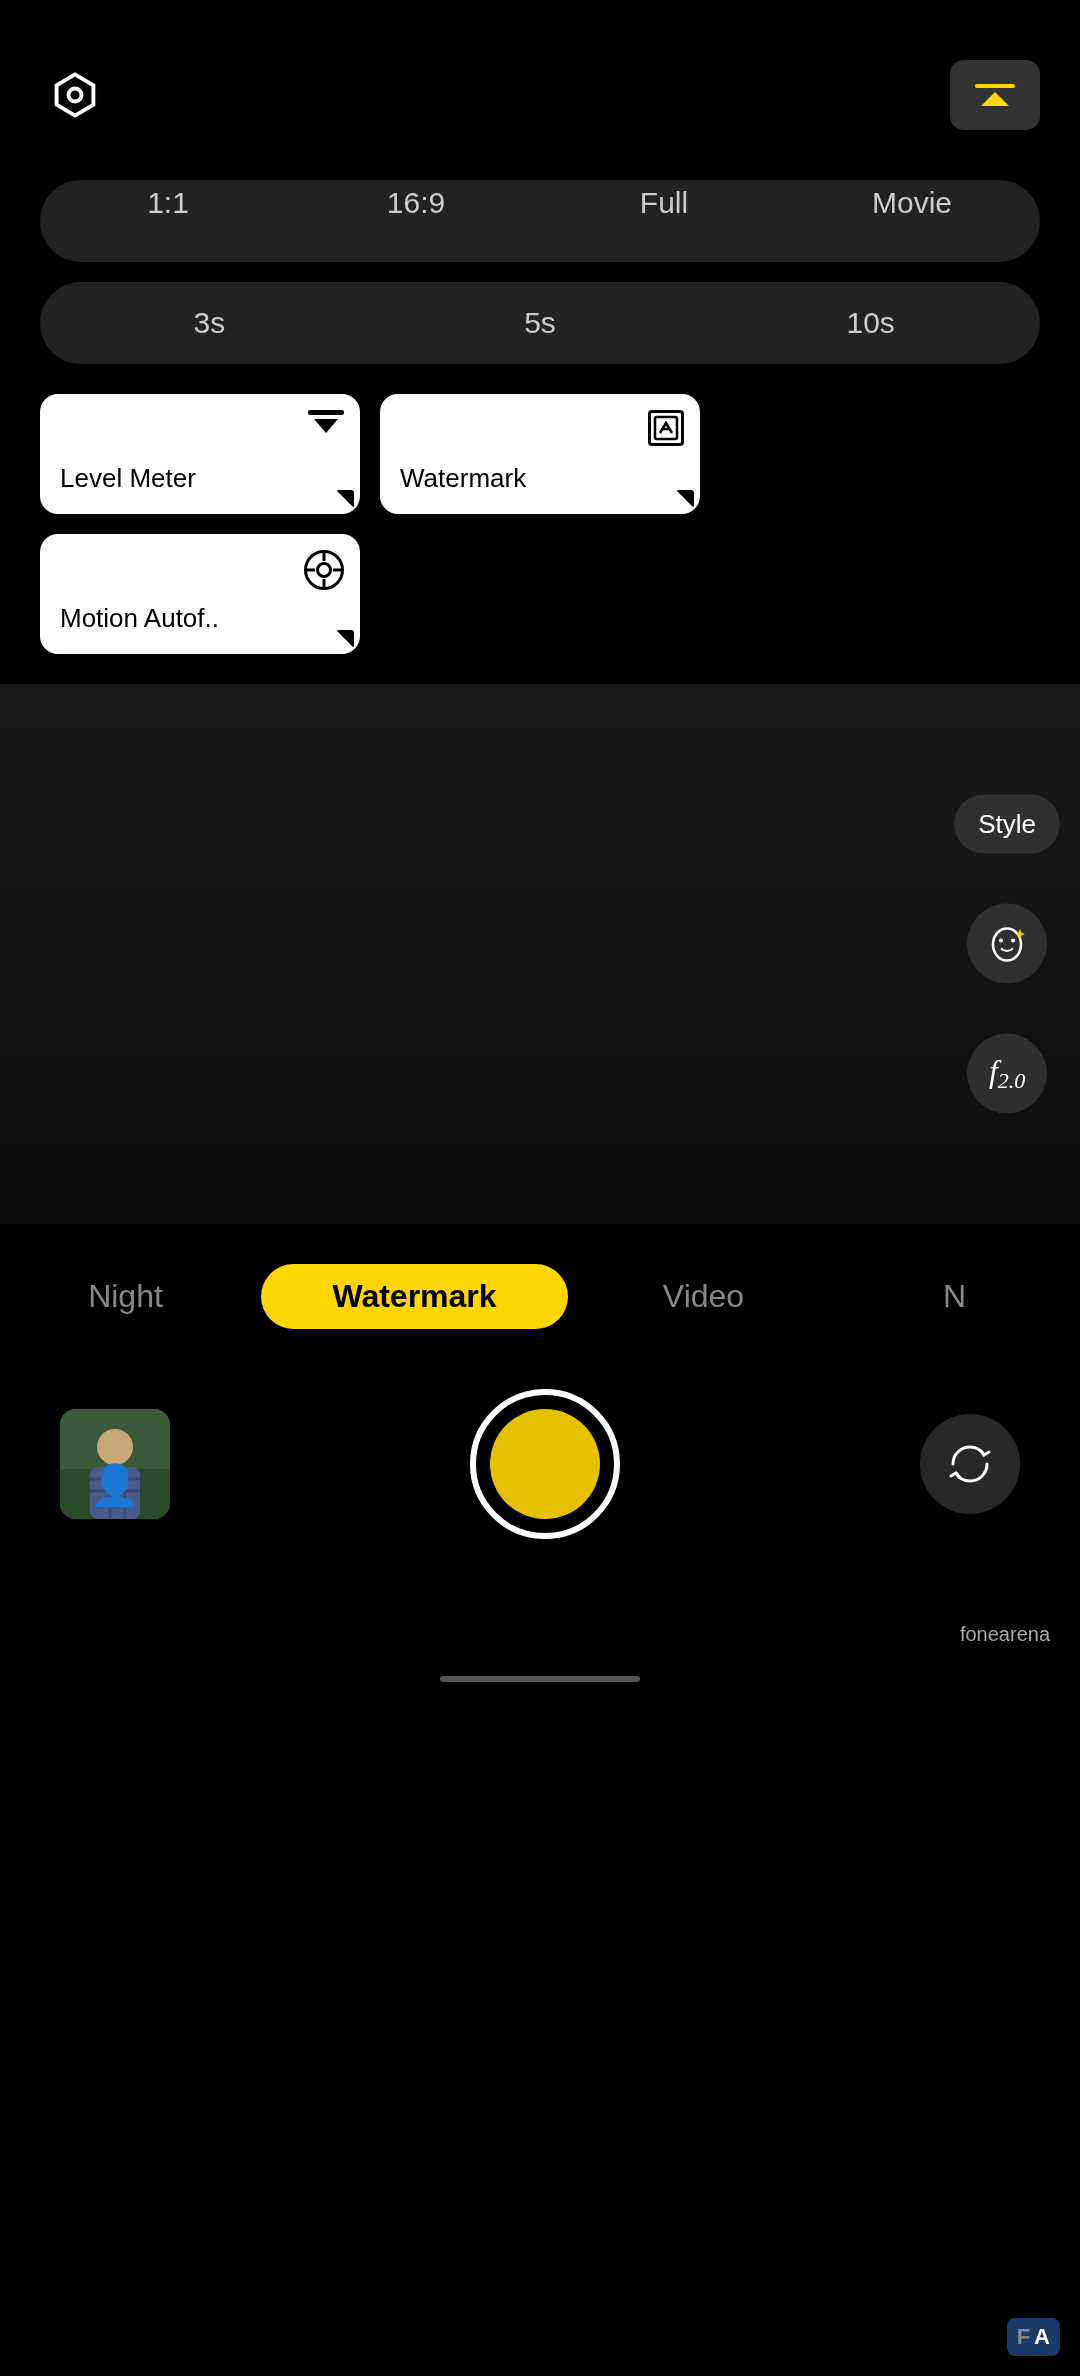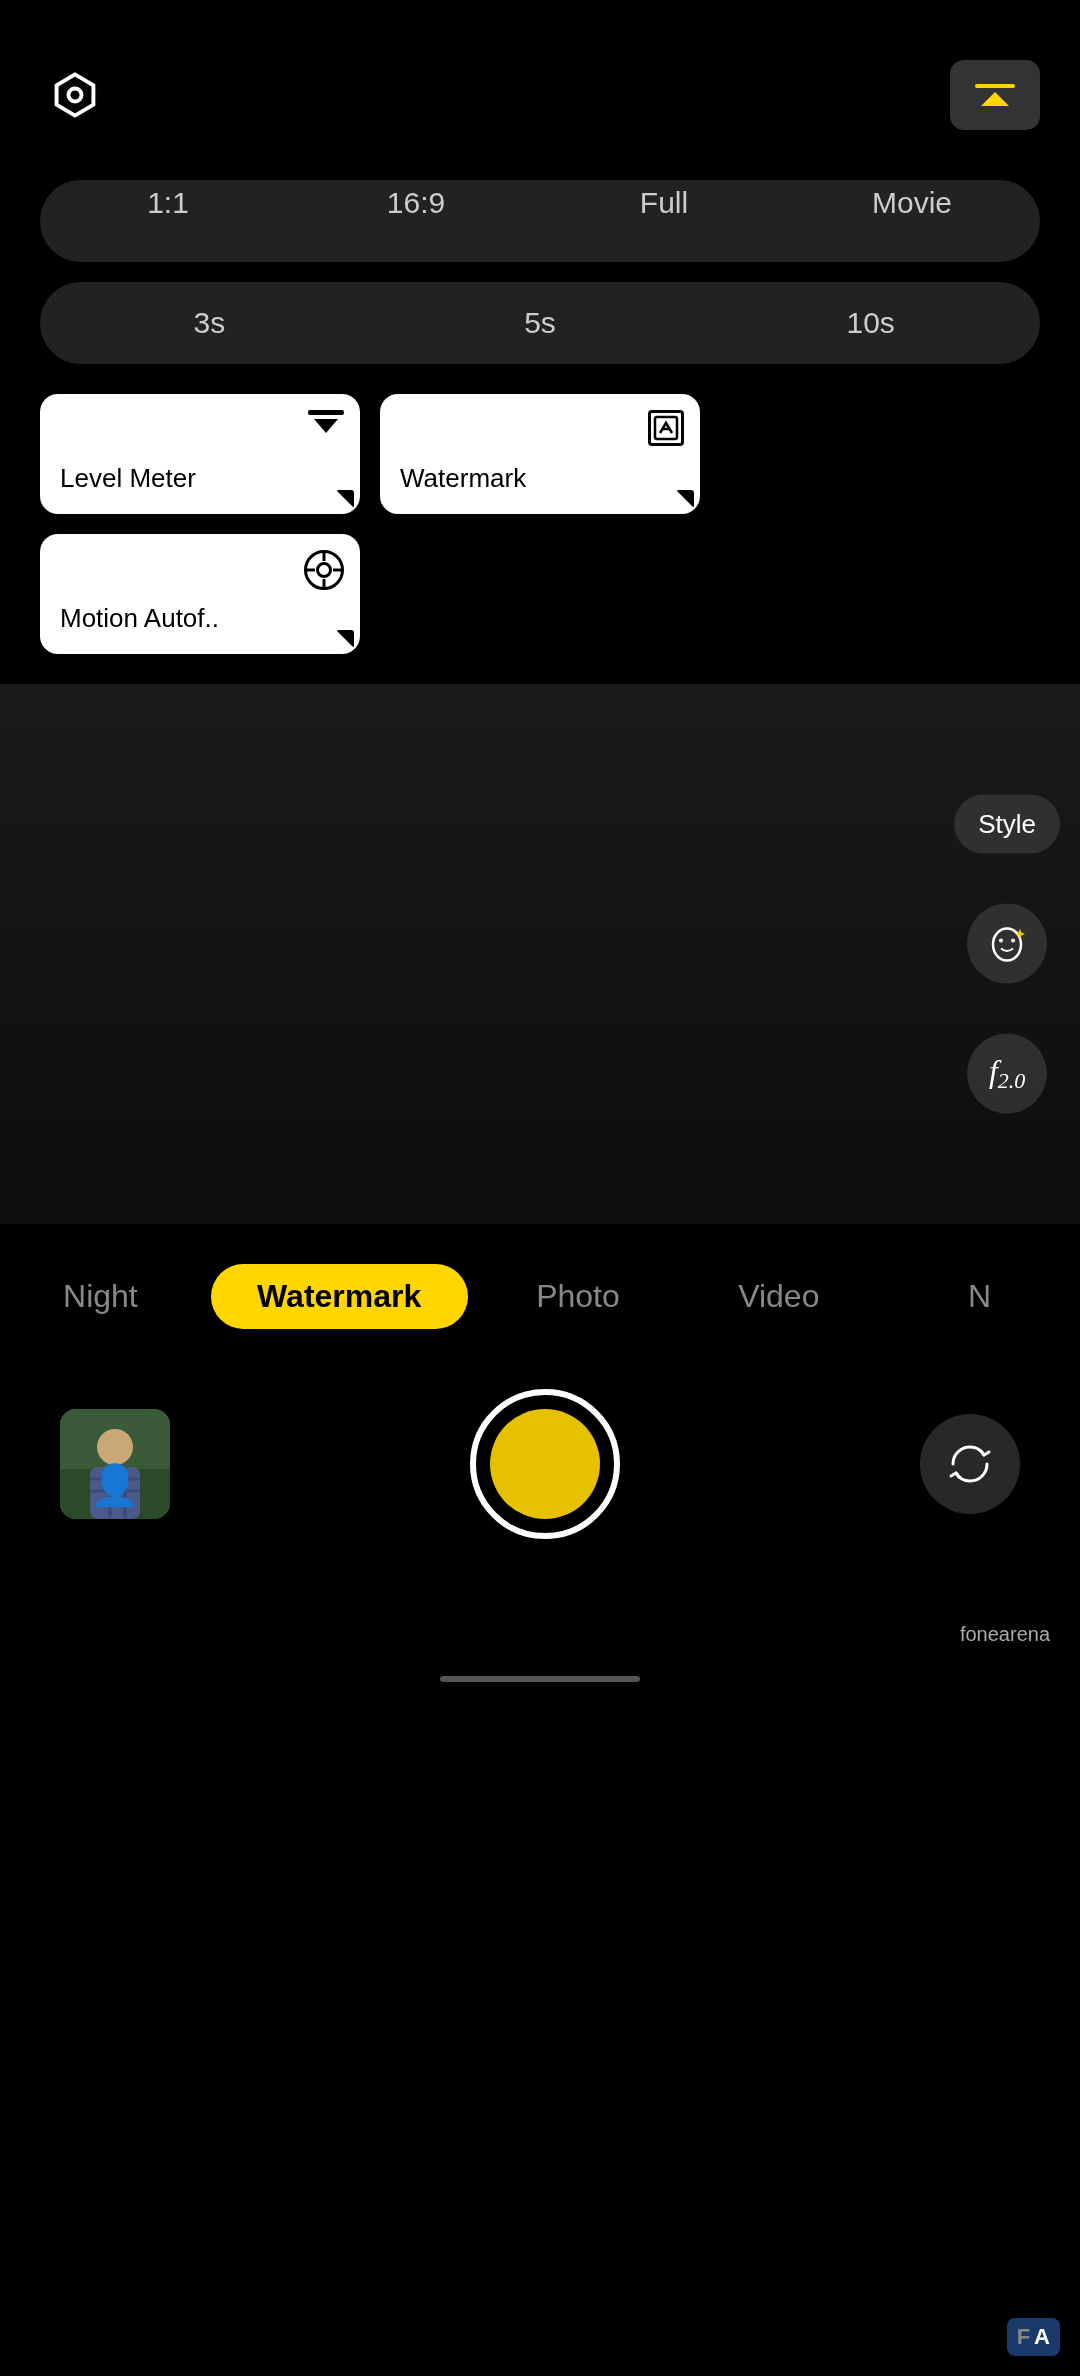--- a/index.html
+++ b/index.html
@@ -577,23 +577,20 @@
 </div>
 
 <div class="mode-row">
   <div class="mode-item">
     <span>Night</span>
   </div>
   <div class="mode-item active">
     <span>Watermark</span>
   </div>
   <div class="mode-item">
-    <span>Photo</span>
-  </div>
-  <div class="mode-item">
     <span>Video</span>
   </div>
   <div class="mode-item">
     <span>N</span>
   </div>
 </div>
 
 <div class="bottom-controls">
 
   <div class="thumbnail-placeholder">

